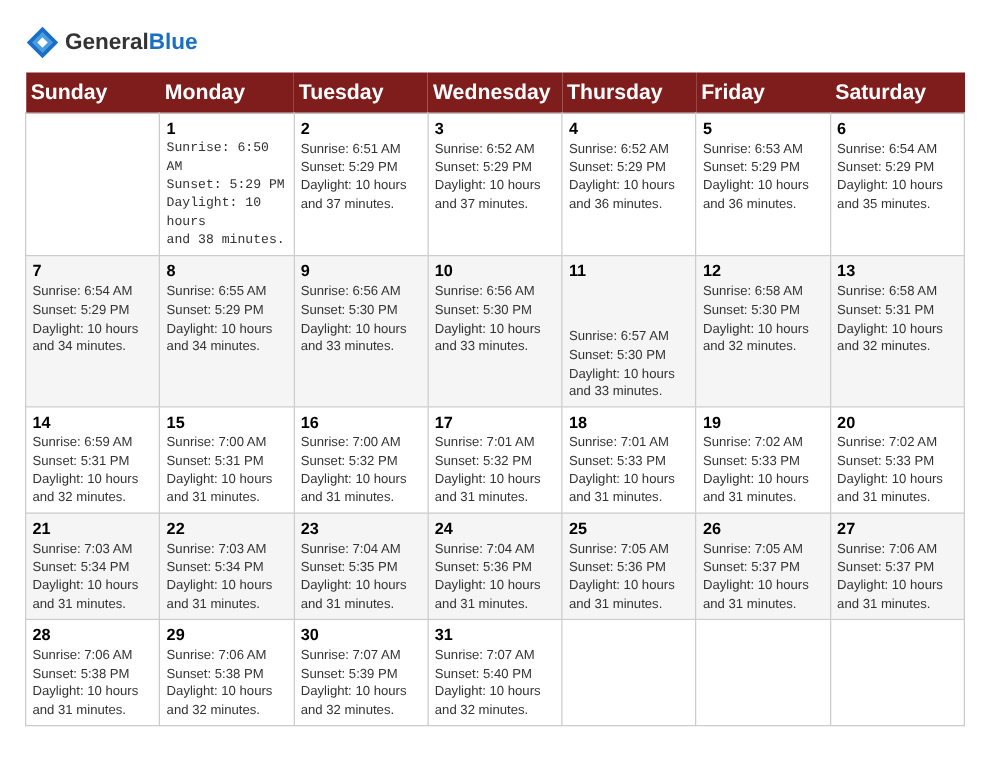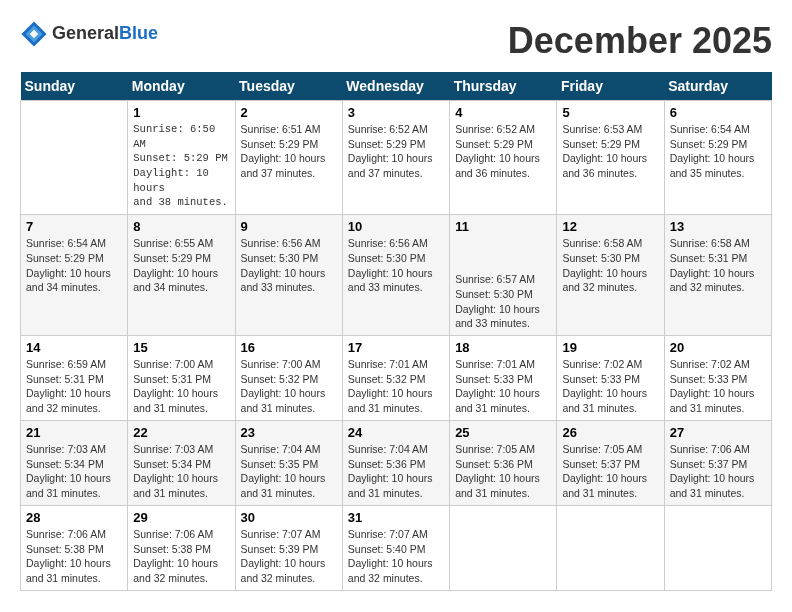--- a/index.html
+++ b/index.html
@@ -43,25 +43,25 @@
     .location {
       font-size: 16px;
       color: #555;
     }
     table {
       width: 100%;
       border-collapse: collapse;
       font-size: 11px;
     }
     thead th {
-      background-color: #0c4a6e;
+      background-color: #7f1d1d;
       color: #fff;
       padding: 6px 4px;
       text-align: left;
-      font-size: 14px;
+      font-size: 17px;
       font-weight: bold;
     }
     tbody td {
       border: 1px solid #ccc;
       vertical-align: top;
       padding: 4px 5px;
       width: calc(100% / 7);
       min-height: 80px;
       height: 85px;
     }
@@ -102,21 +102,20 @@
       <polygon points="20,8 32,20 20,32 8,20" fill="#4a9de0"></polygon>
       <polygon points="20,14 26,20 20,26 14,20" fill="#fff"></polygon>
     </svg>
     <div>
       <div class="logo-text">
         <span class="logo-general">General</span><span class="logo-blue">Blue</span>
       </div>
     </div>
   </div>
   <div class="title-block">
-    <div class="month-title">December 2025</div>
   </div>
 </div>
 
 <table>
   <thead>
     <tr id="header-row">
         <th>Sunday</th>
         <th>Monday</th>
         <th>Tuesday</th>
         <th>Wednesday</th>

